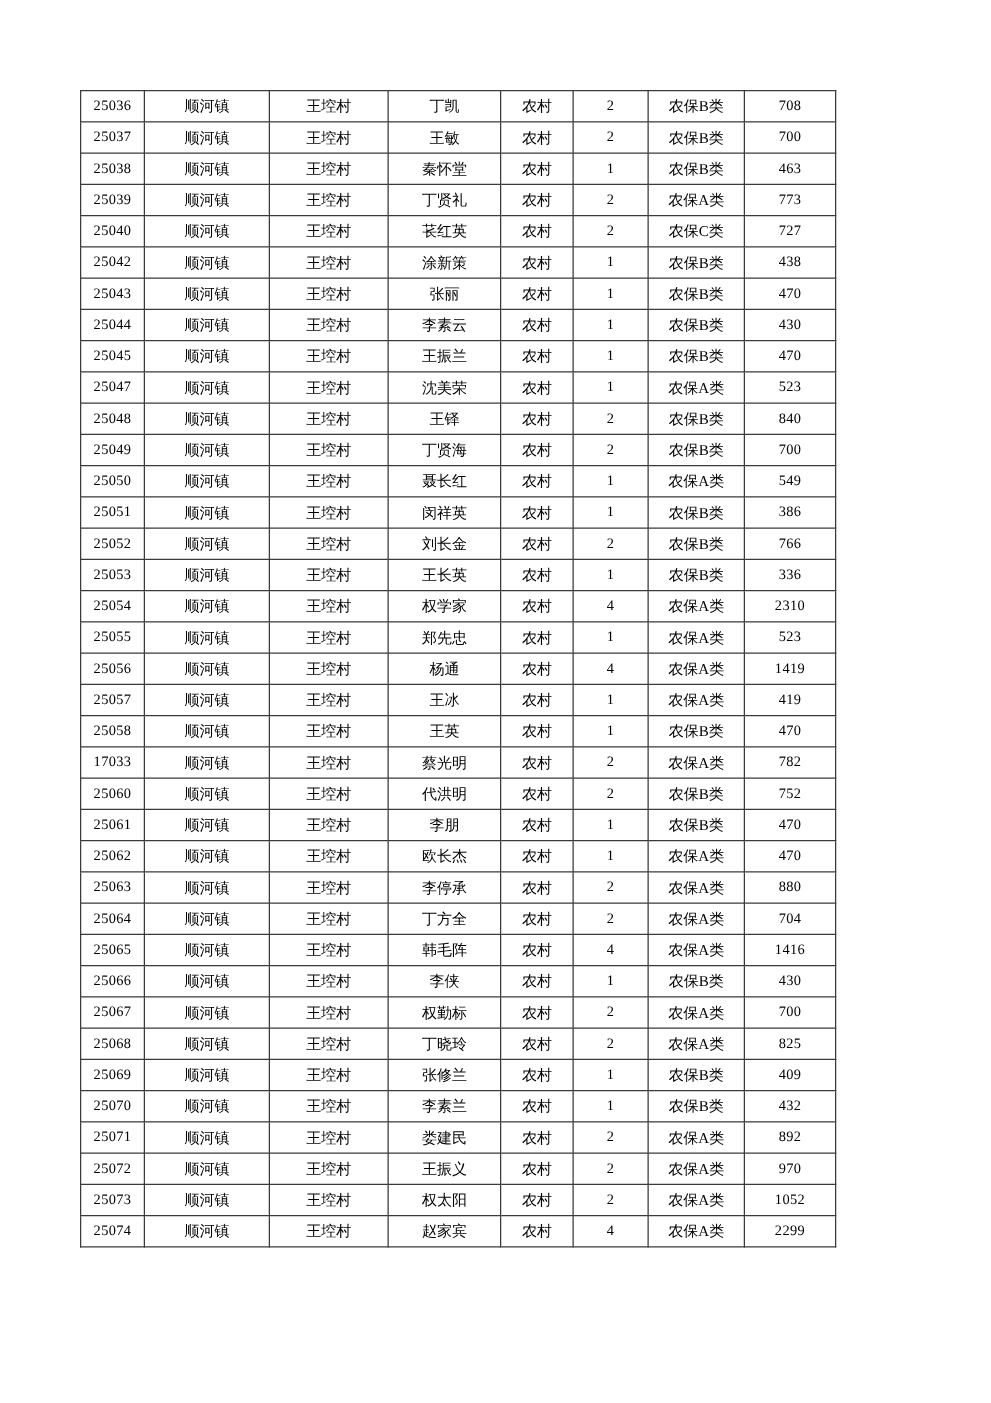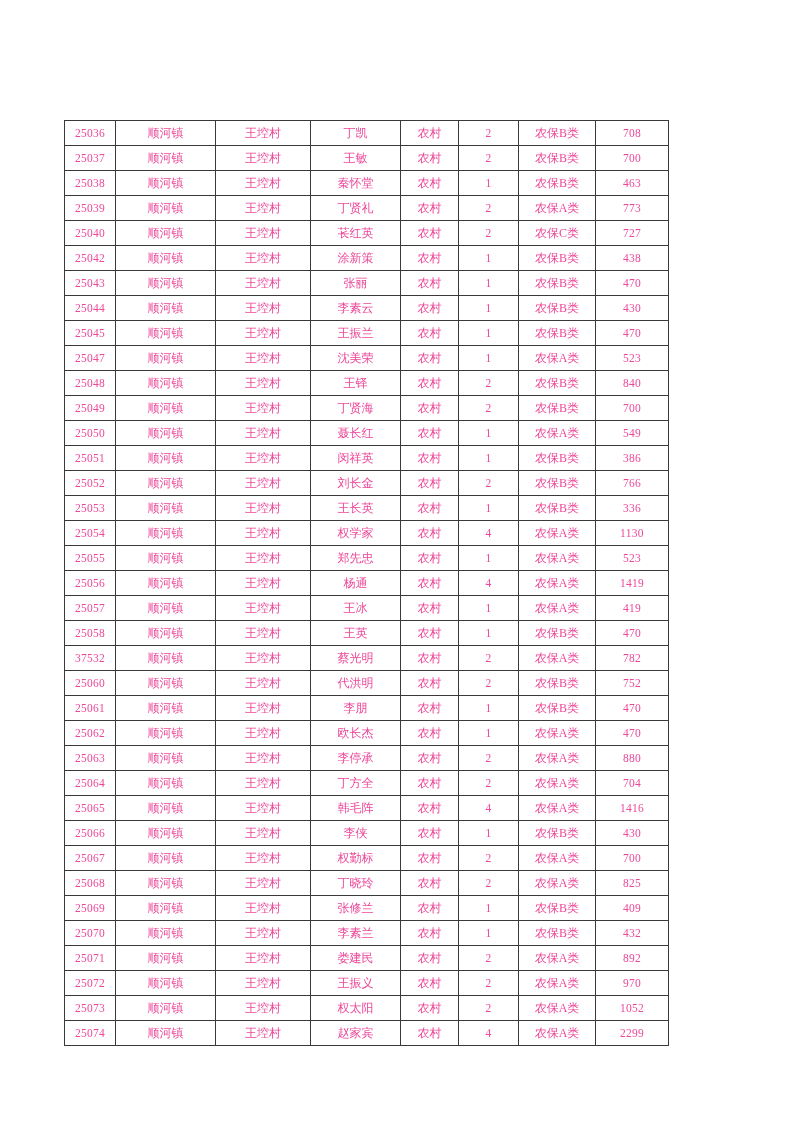--- a/index.html
+++ b/index.html
@@ -23,22 +23,21 @@
     height: 1122px;
     background: #ffffff;
   }
   table.data-table {
     position: absolute;
     left: 64px;
     top: 72px;
     border-collapse: collapse;
     table-layout: fixed;
     font-size: 12px;
-    color: #ec4899;
-    margin-top: 48px;
+    color: #000000;
   }
   table.data-table td {
     border: 1px solid #3a3a3a;
     height: 24px;
     padding: 0 2px;
     text-align: center;
     vertical-align: middle;
     white-space: nowrap;
     overflow: hidden;
     font-family: "Liberation Serif", "DejaVu Serif", serif;
@@ -233,21 +232,21 @@
           <td class="col-amount">336</td>
         </tr>
         <tr>
           <td class="col-id">25054</td>
           <td class="col-town">顺河镇</td>
           <td class="col-village">王埪村</td>
           <td class="col-name">权学家</td>
           <td class="col-type">农村</td>
           <td class="col-count">4</td>
           <td class="col-category">农保A类</td>
-          <td class="col-amount">1130</td>
+          <td class="col-amount">2310</td>
         </tr>
         <tr>
           <td class="col-id">25055</td>
           <td class="col-town">顺河镇</td>
           <td class="col-village">王埪村</td>
           <td class="col-name">郑先忠</td>
           <td class="col-type">农村</td>
           <td class="col-count">1</td>
           <td class="col-category">农保A类</td>
           <td class="col-amount">523</td>
@@ -276,21 +275,21 @@
           <td class="col-id">25058</td>
           <td class="col-town">顺河镇</td>
           <td class="col-village">王埪村</td>
           <td class="col-name">王英</td>
           <td class="col-type">农村</td>
           <td class="col-count">1</td>
           <td class="col-category">农保B类</td>
           <td class="col-amount">470</td>
         </tr>
         <tr>
-          <td class="col-id">37532</td>
+          <td class="col-id">17033</td>
           <td class="col-town">顺河镇</td>
           <td class="col-village">王埪村</td>
           <td class="col-name">蔡光明</td>
           <td class="col-type">农村</td>
           <td class="col-count">2</td>
           <td class="col-category">农保A类</td>
           <td class="col-amount">782</td>
         </tr>
         <tr>
           <td class="col-id">25060</td>

